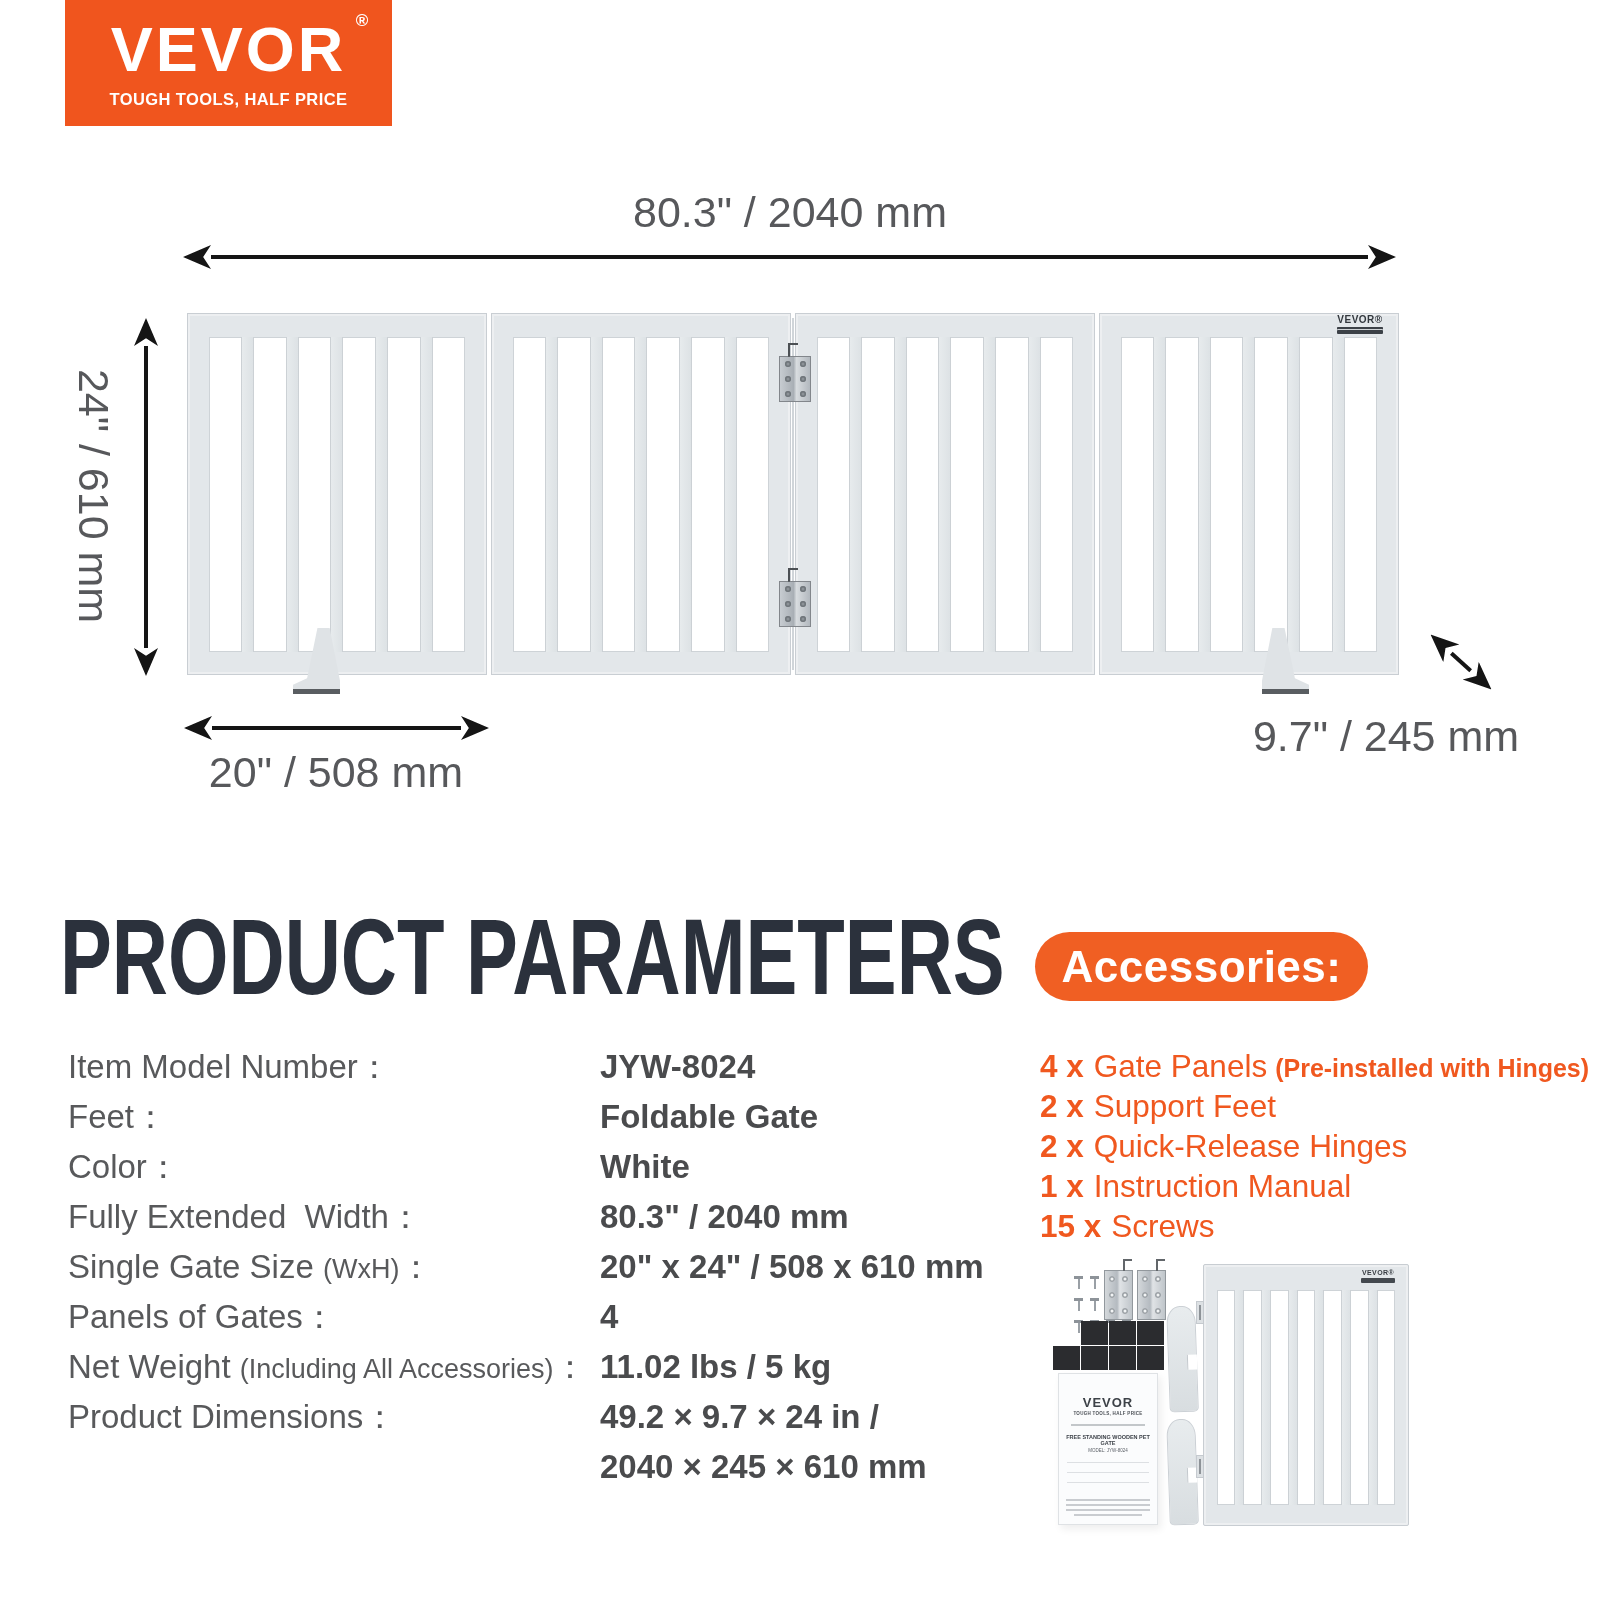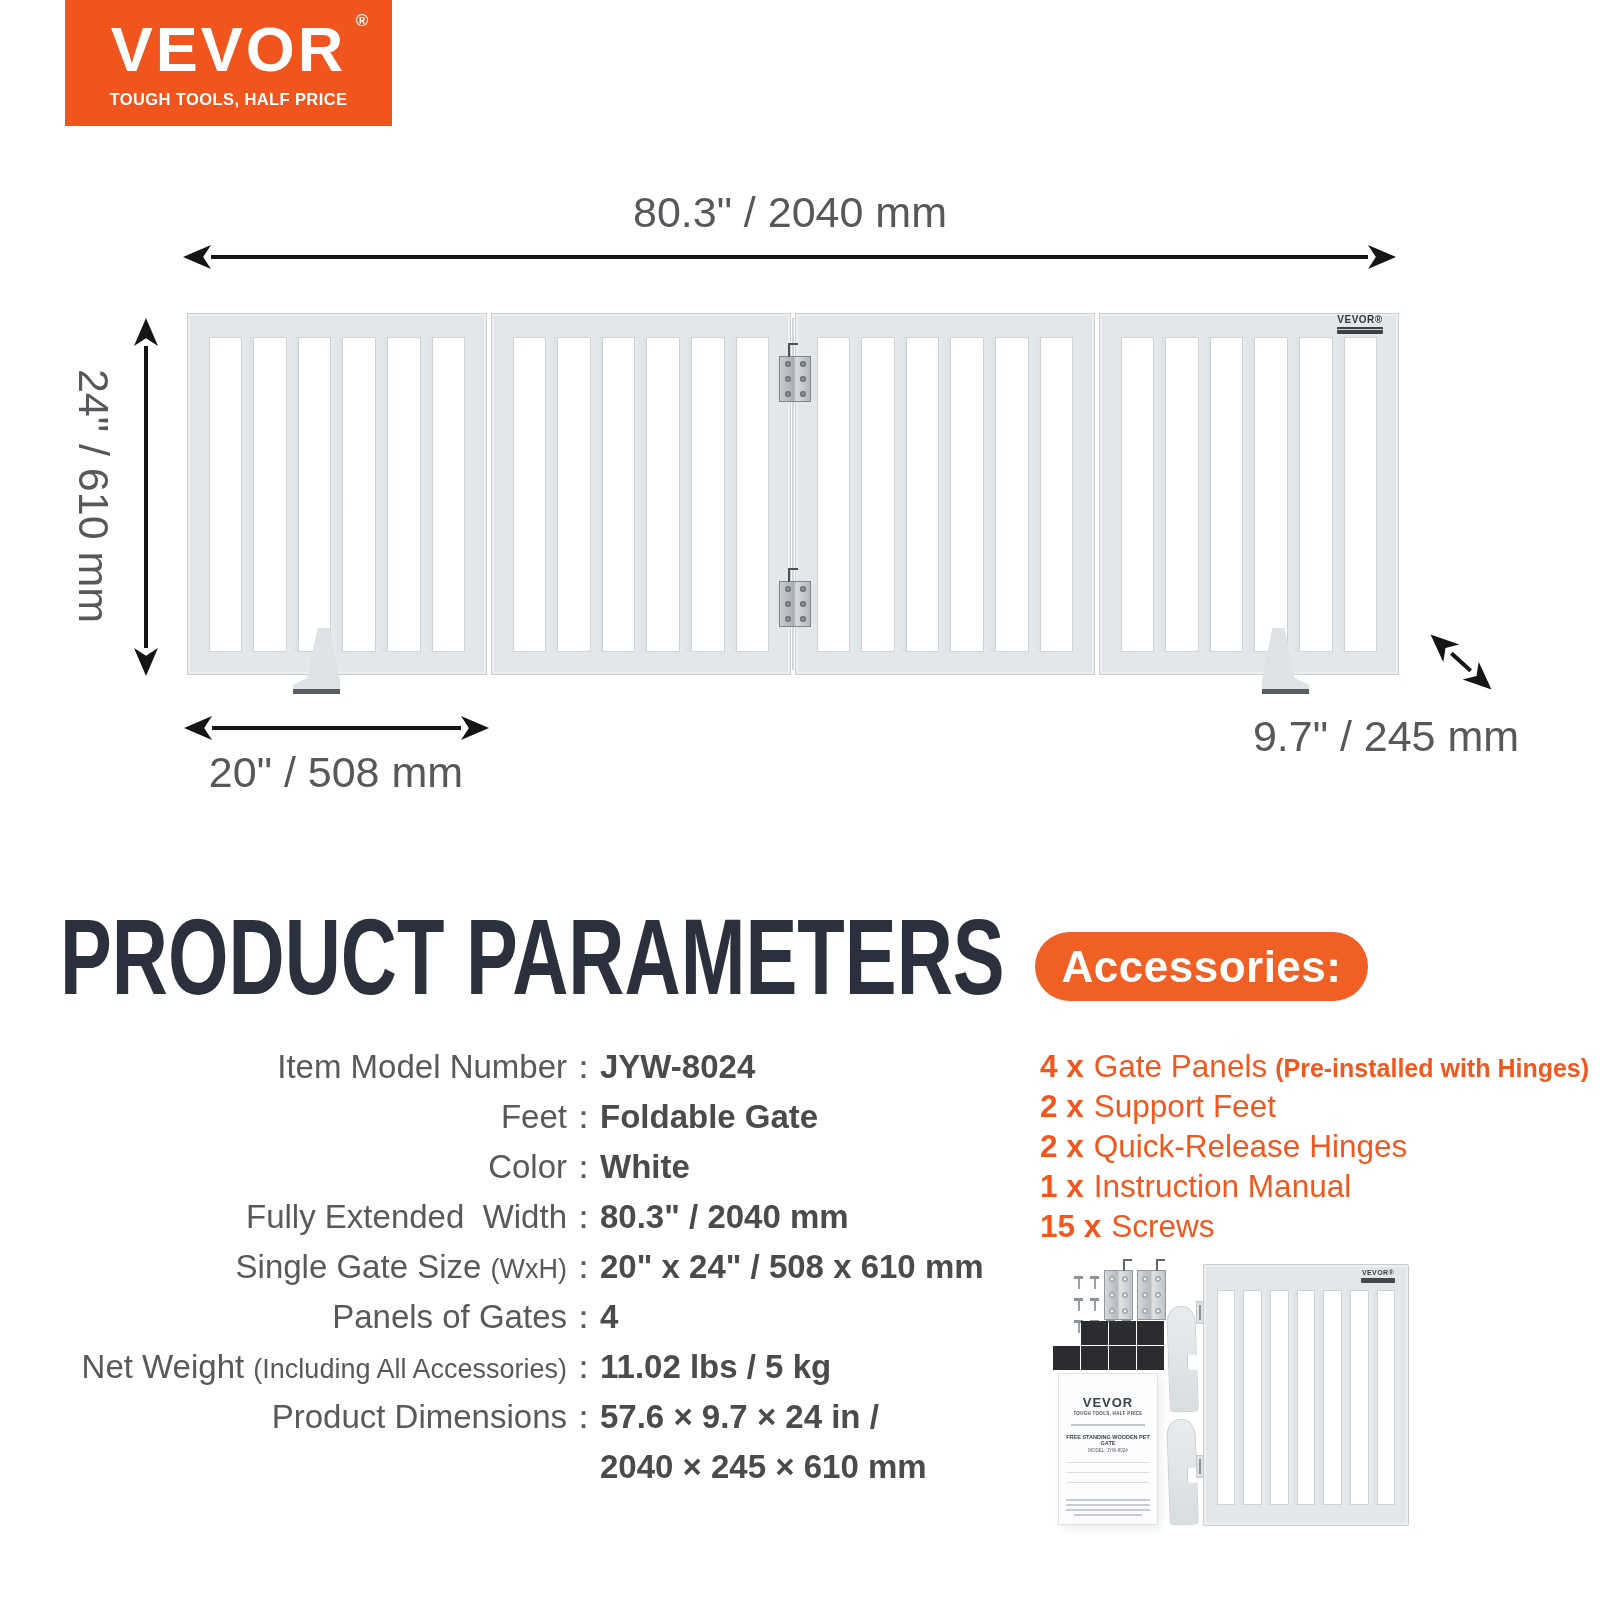--- a/index.html
+++ b/index.html
@@ -44,21 +44,21 @@
         clip-path:polygon(52% 0,78% 0,100% 80%,100% 100%,0 100%,0 86%,30% 76%);}
   .foot .sole{position:absolute;left:0;bottom:0;width:100%;height:5px;background:#595d61;}
   .foot.rt{transform:scaleX(-1);}
 
   
   .sec-title{position:absolute;left:60px;top:903px;font-size:108px;font-weight:700;color:#2b313c;
              line-height:1;white-space:nowrap;transform:scaleX(.72);transform-origin:left top;letter-spacing:0;}
 
   
   .params{position:absolute;left:68px;top:1042px;width:930px;}
-  .prow{display:flex;align-items:center;height:50px;text-align:right;}
+  .prow{display:flex;align-items:center;height:50px;}
   .plabel{width:532px;flex:0 0 auto;font-size:33px;color:#58595b;white-space:pre-wrap;}
   .pnote{font-size:27px;}
   .pvalue{font-size:33px;font-weight:700;color:#4a4b4d;white-space:nowrap;}
 
   
   .acc-pill{position:absolute;left:1035px;top:932px;width:333px;height:69px;border-radius:35px;
             background:#f05f23;display:flex;align-items:center;justify-content:center;}
   .acc-pill span{color:#fff;font-size:44px;font-weight:700;letter-spacing:.5px;}
   .acc-list{position:absolute;left:1040px;top:1048px;}
   .acc-item{display:flex;align-items:baseline;height:40px;color:#f0581f;font-size:31.5px;white-space:nowrap;}
@@ -243,21 +243,21 @@
     <div class="prow">
       <span class="plabel"><span>Panels of Gates</span><span class="pnote"></span><span>：</span></span>
       <span class="pvalue">4</span>
     </div>
     <div class="prow">
       <span class="plabel"><span>Net Weight </span><span class="pnote">(Including All Accessories)</span><span>：</span></span>
       <span class="pvalue">11.02 lbs / 5 kg</span>
     </div>
     <div class="prow">
       <span class="plabel"><span>Product Dimensions</span><span class="pnote"></span><span>：</span></span>
-      <span class="pvalue">57.6 × 9.7 × 24 in /</span>
+      <span class="pvalue">49.2 × 9.7 × 24 in /</span>
     </div>
     <div class="prow">
       <span class="plabel"></span>
       <span class="pvalue">2040 × 245 × 610 mm</span>
     </div>
   </div>
 
   <div class="acc-pill">
     <span>Accessories:</span>
   </div>

